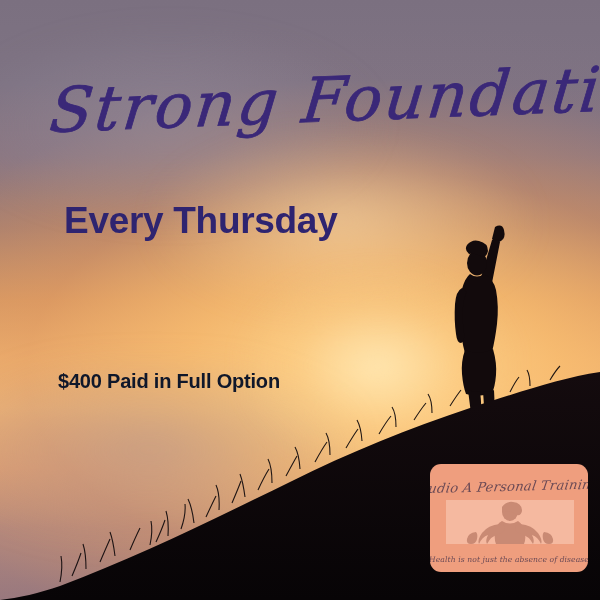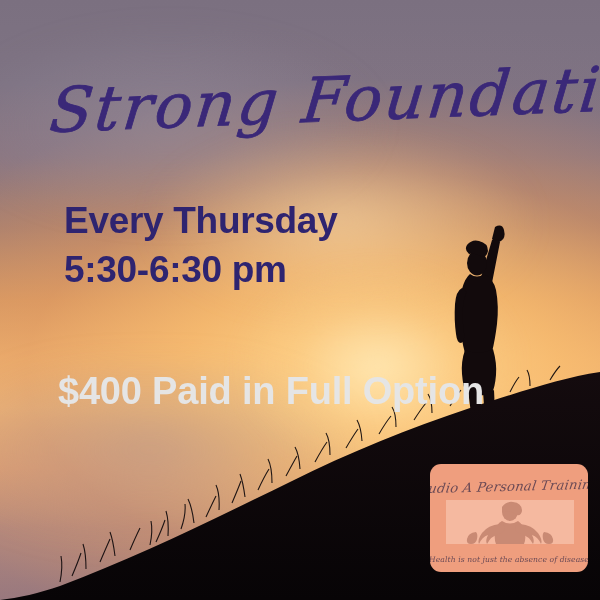--- a/index.html
+++ b/index.html
@@ -41,21 +41,21 @@
   
   .title{position:absolute;left:58px;top:62px;width:500px;height:95px;}
   .title svg{width:100%;height:100%;overflow:visible;}
   .lines{position:absolute;left:58px;top:196px;margin-left:6px;}
   .line{
     color:#2e2470;font-weight:700;font-size:37px;line-height:49px;
     letter-spacing:-0.3px;white-space:nowrap;
   }
   .price{
     position:absolute;left:58px;top:370px;
-    color:#e5e5e5;font-weight:700;font-size:38px;letter-spacing:-0.2px;white-space:nowrap;
+    color:#0f172a;font-weight:700;font-size:20px;letter-spacing:-0.2px;white-space:nowrap;
   }
   
   .badge{position:absolute;left:430px;top:464px;width:158px;height:108px;
     background:#ef9e7e;border-radius:11px;overflow:hidden;}
   .badge-name{position:absolute;left:0;right:0;top:10px;height:24px;}
   .badge-name svg{width:100%;height:100%;overflow:visible;}
   .badge-strip{position:absolute;left:16px;right:14px;top:36px;height:44px;
     background:rgba(255,228,216,0.38);}
   .badge-art{position:absolute;left:0;top:0;width:100%;height:100%;}
   .badge-tag{position:absolute;left:0;right:0;bottom:8px;height:13px;}
@@ -149,21 +149,20 @@
   </svg>
 
   <div class="title">
     <svg viewBox="0 0 500 95">
       <text x="0" y="70" font-family="DejaVu Serif, serif" font-size="62" font-style="italic" fill="#3a2878" stroke="#3a2878" stroke-width="0.8" transform="skewX(-8) rotate(-2.2 0 70)" letter-spacing="2.5">Strong Foundations</text>
     </svg>
   </div>
 
   <div class="lines">
     <div class="line">Every Thursday</div>
-    <div class="line">5:30-6:30 pm</div>
   </div>
 
   <div class="price">$400 Paid in Full Option</div>
 
   <div class="badge">
     <div class="badge-name">
       <svg viewBox="0 0 158 24">
         <text x="79" y="17" text-anchor="middle" font-family="DejaVu Serif, serif" font-size="13" font-style="italic" fill="#6b4a55" letter-spacing="0.3" transform="skewX(-10) rotate(-1.5 79 17)">Studio A Personal Training</text>
       </svg>
     </div>

